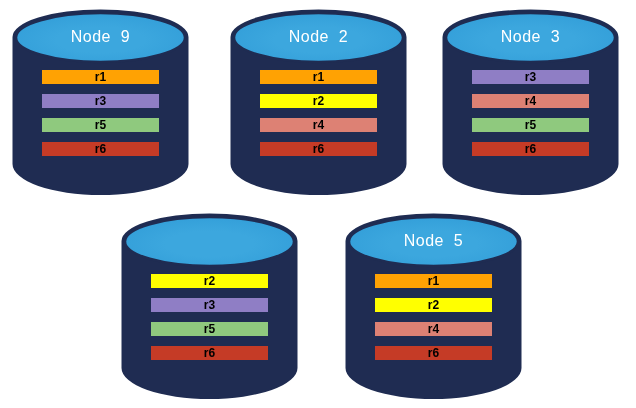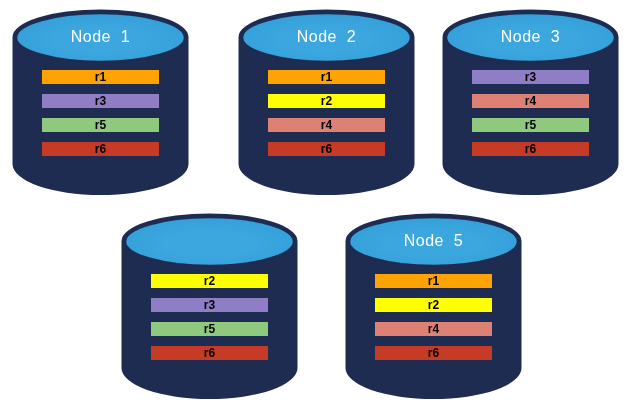--- a/index.html
+++ b/index.html
@@ -15,21 +15,21 @@
     background: var(--bg, #FFFFFF);
     overflow: hidden;
   }
   .node {
     position: absolute;
     width: 177px;
     height: 187px;
   }
   
   .node:nth-child(1) { left: 12px;  top: 9px;   }
-  .node:nth-child(2) { left: 230px; top: 9px; margin-left: 8px;   }
+  .node:nth-child(2) { left: 230px; top: 9px;   }
   .node:nth-child(3) { left: 442px; top: 9px;   }
   .node:nth-child(4) { left: 121px; top: 213px; }
   .node:nth-child(5) { left: 345px; top: 213px; }
 
   .cyl {
     position: absolute;
     left: 0; top: 0;
     width: 177px;
     height: 187px;
     display: block;
@@ -82,21 +82,21 @@
     </radialGradient>
   </defs>
 </svg>
 
 <div class="canvas">
     <div class="node">
     <svg class="cyl" viewBox="0 0 177 187">
       <path class="cyl-body" d="M0.5,28 A88,27.5 0 0 1 176.5,28 L176.5,155 A88,31 0 0 1 0.5,155 Z"></path>
       <ellipse class="cyl-lid" cx="88.5" cy="28.5" rx="84.5" ry="24.5" fill="url(#lidGrad)"></ellipse>
     </svg>
-    <div class="node-title">Node  1</div>
+    <div class="node-title">Node  9</div>
     <div class="bars">
         <div class="bar" style="background: rgb(255, 162, 3); top: 61px;">
           <span>r1</span>
         </div>
         <div class="bar" style="background: rgb(143, 126, 197); top: 85px;">
           <span>r3</span>
         </div>
         <div class="bar" style="background: rgb(143, 201, 126); top: 109px;">
           <span>r5</span>
         </div>

